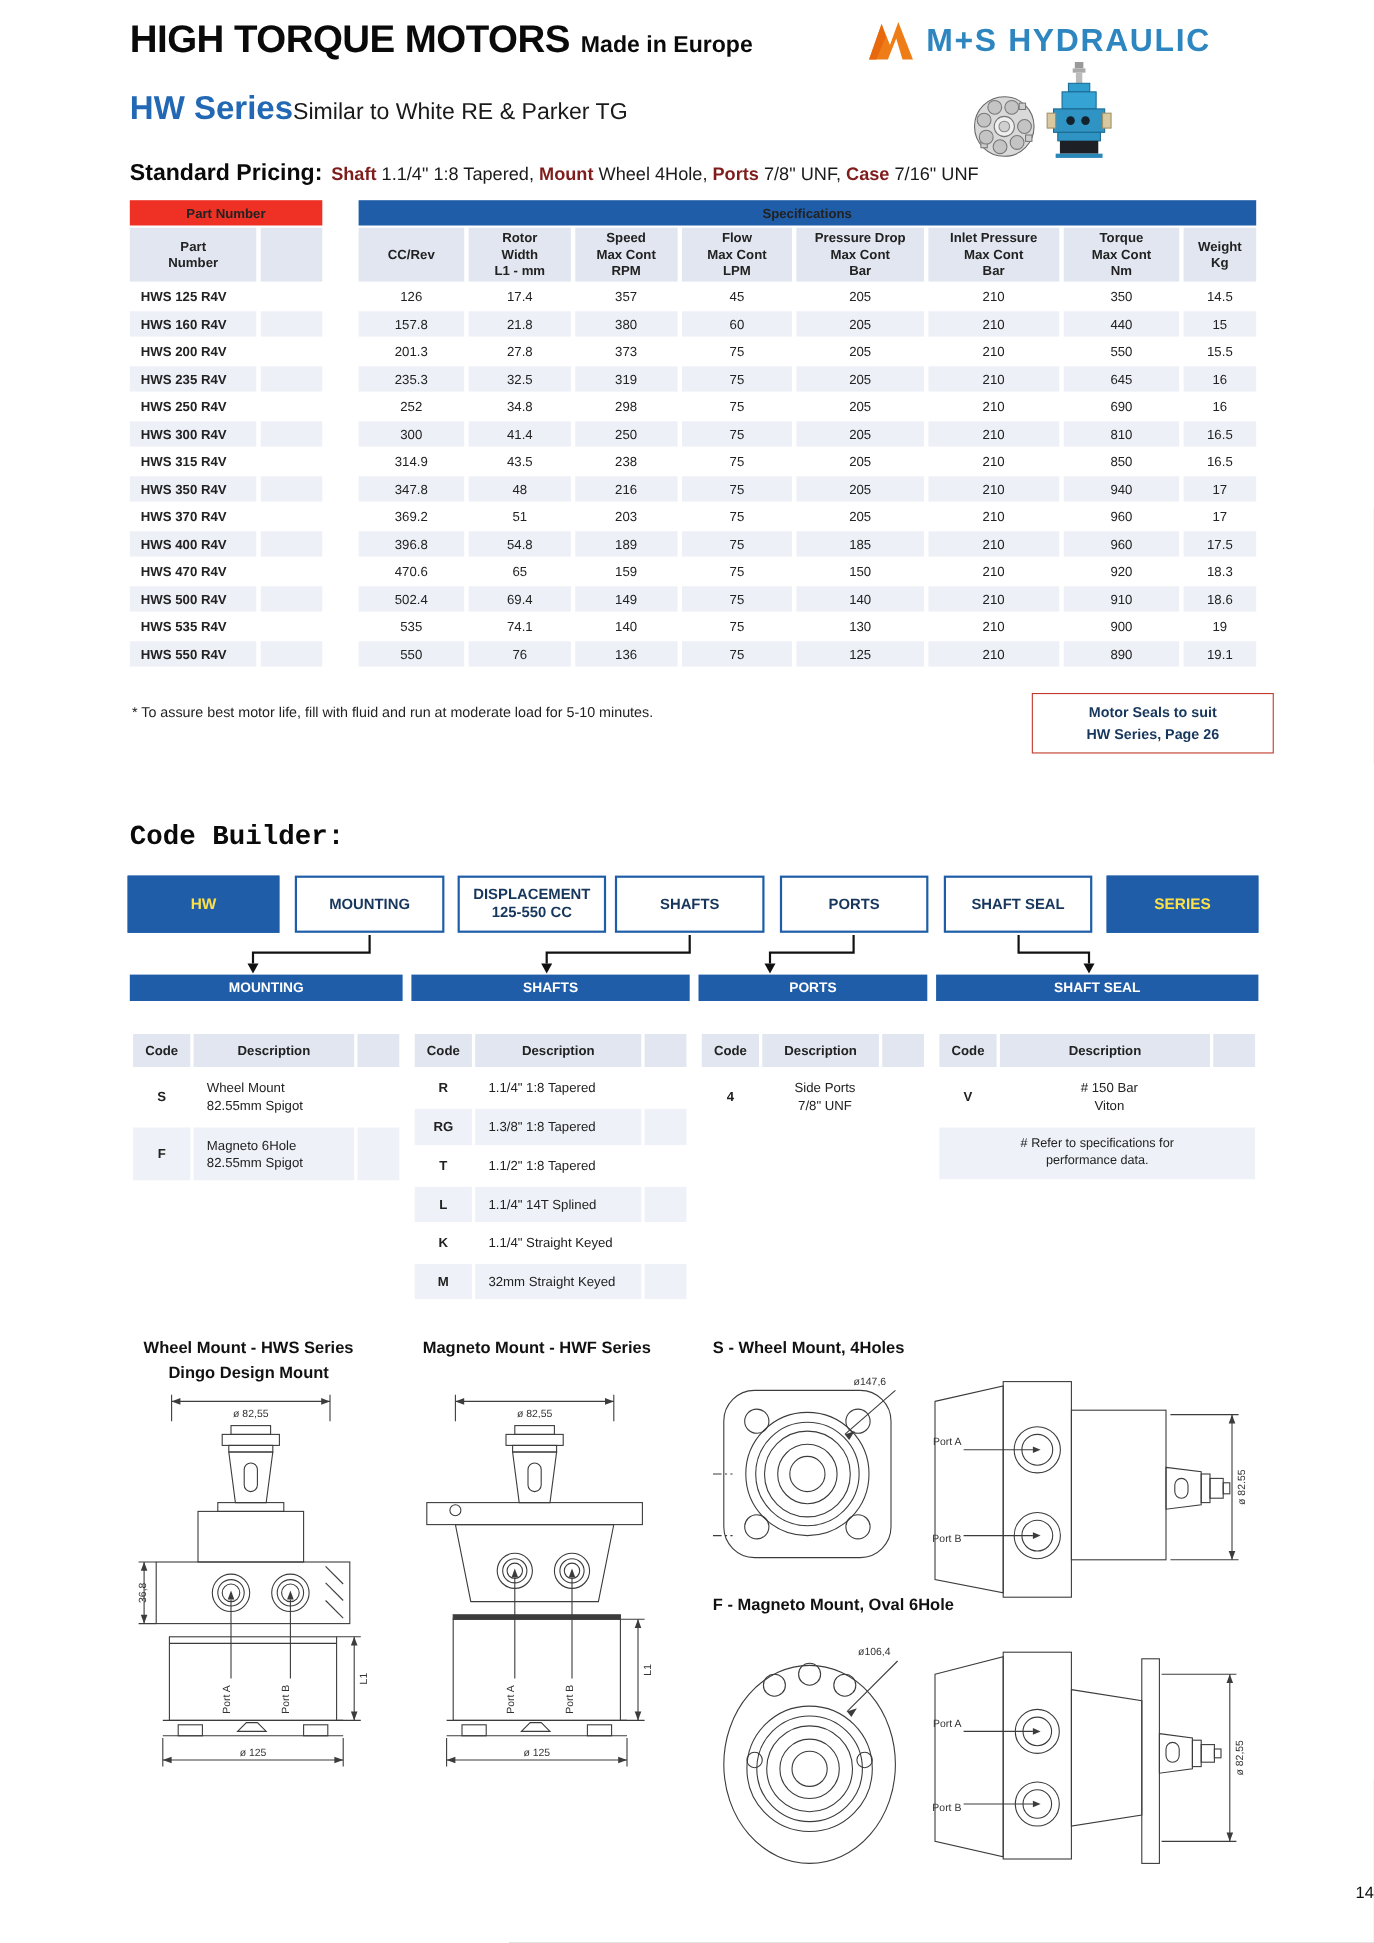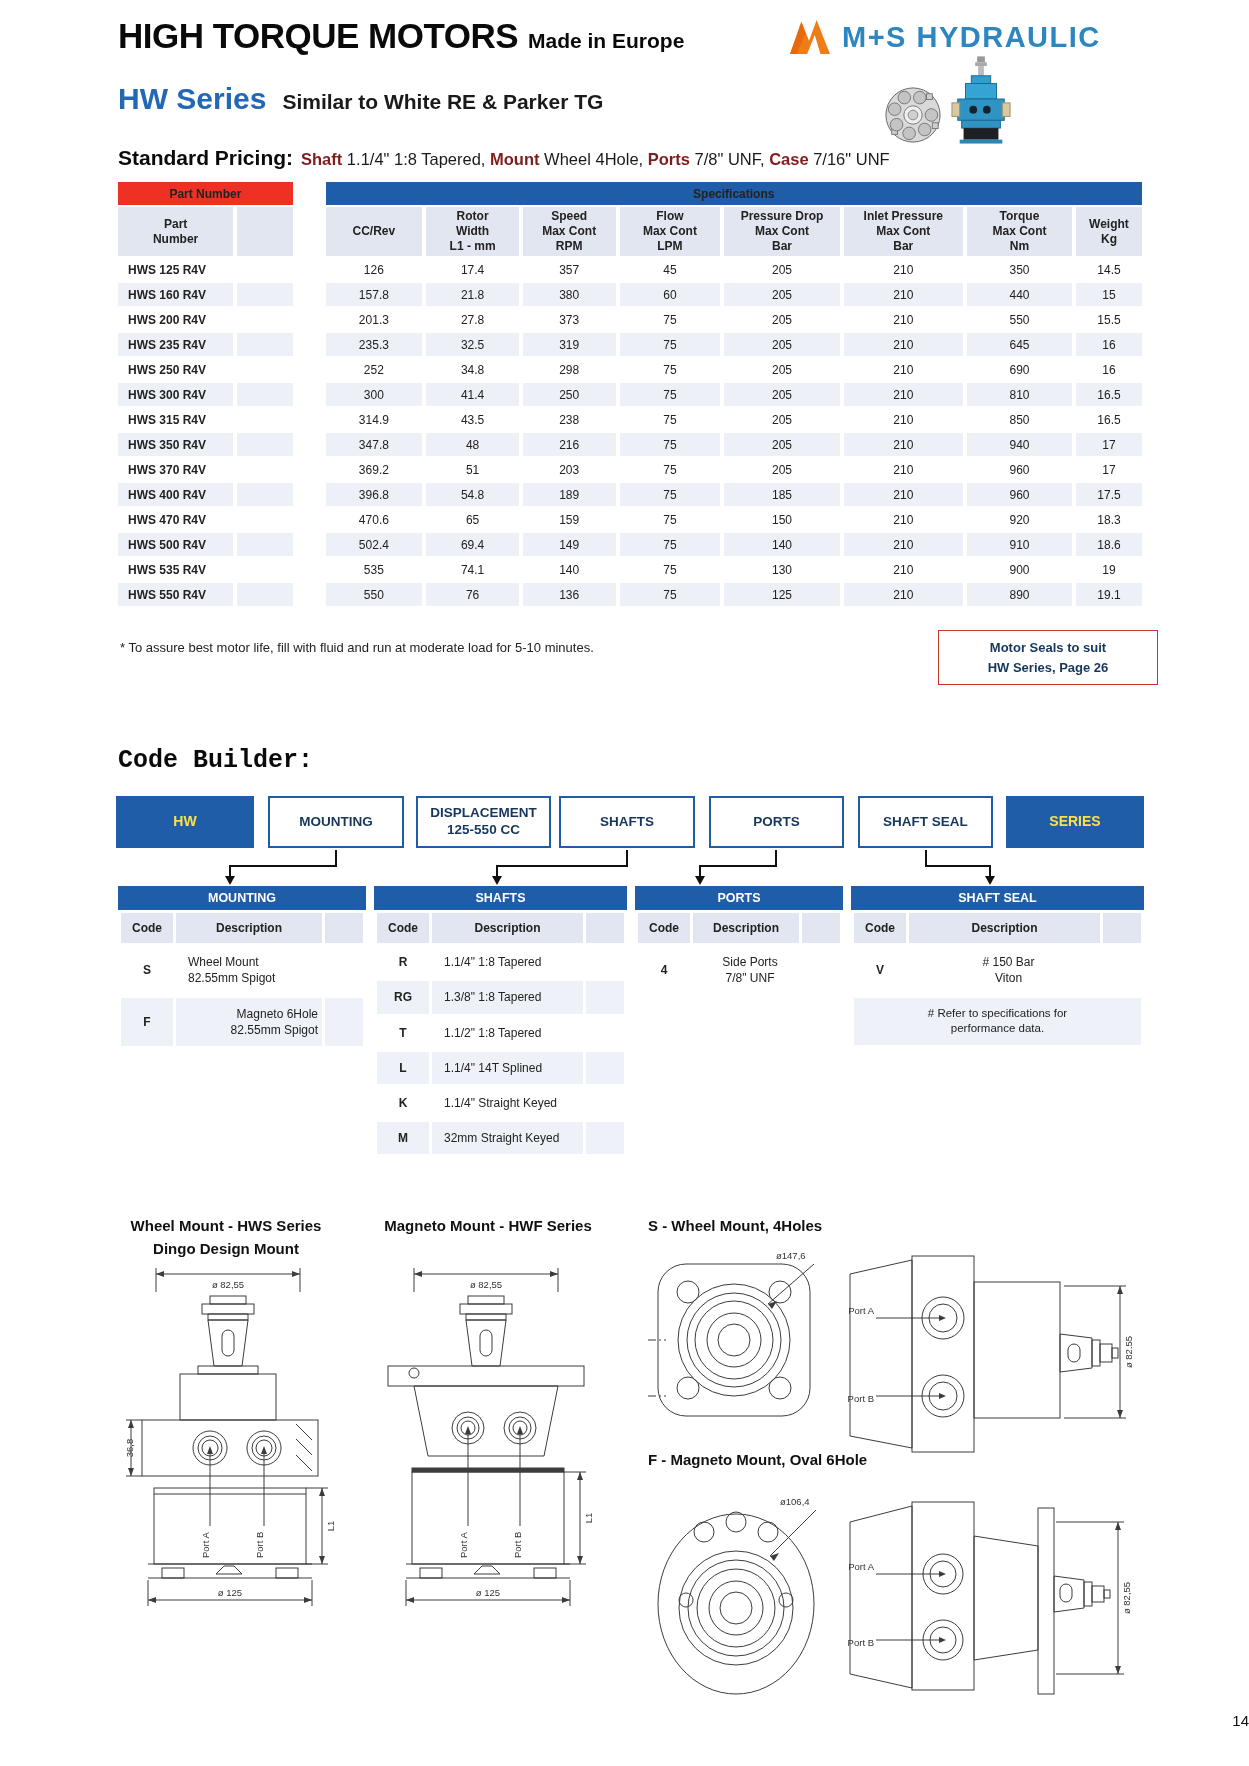--- a/index.html
+++ b/index.html
@@ -5,21 +5,21 @@
   * { margin:0; padding:0; box-sizing:border-box; }
   body { background:#888; font-family:"Liberation Sans", sans-serif; }
   .page { position:relative; width:1249px; height:1766px; background:#fff; margin:0 auto; overflow:hidden; color:#222; }
 
   
   .title-row { position:absolute; left:118px; top:16px; white-space:nowrap; }
   .title-main { font-size:35px; font-weight:800; color:#0a0a0a; letter-spacing:-0.5px; }
   .title-made { font-size:21px; font-weight:700; color:#0a0a0a; margin-left:10px; }
   .series-row { position:absolute; left:118px; top:82px; white-space:nowrap; }
   .series { font-size:30px; font-weight:800; color:#2268b4; }
-  .series-note { font-size:21px; font-weight:700; color:#1a1a1a; margin-left:16px; }
+  .series-note { font-size:21px; font-weight:400; color:#1a1a1a; }
   .brand { position:absolute; left:788px; top:18px; display:flex; align-items:center; gap:10px; }
   .brand-text { font-size:29px; font-weight:800; color:#2e86c0; letter-spacing:1.5px; white-space:nowrap; }
   .prod-images { position:absolute; left:884px; top:54px; display:flex; align-items:flex-end; gap:8px; }
 
   
   .pricing { position:absolute; left:118px; top:146px; white-space:nowrap; }
   .pricing-label { font-size:21px; font-weight:800; color:#0a0a0a; margin-right:8px; }
   .pricing-seg { font-size:16.5px; color:#1a1a1a; }
   .pricing-seg.kw { color:#7f1d1d; font-weight:700;text-align:right; }
 
@@ -44,21 +44,21 @@
   .flow { position:absolute; left:0; top:796px; width:1249px; height:54px; }
   .fbox { position:absolute; top:0; height:52px; border:2px solid #1f5da8; background:#fff; color:#16365c;
           font-weight:700; font-size:13.5px; display:flex; flex-direction:column; align-items:center; justify-content:center; line-height:1.25; }
   .fbox.filled { background:#1f5da8; border-color:#1f5da8; color:#fde047; font-size:14px; }
   svg.arrows { position:absolute; left:0; top:850px; }
   svg.arrows polyline { fill:none; stroke:#111; stroke-width:2; }
   svg.arrows polygon { fill:#111; }
 
   .ctable { position:absolute; top:886px; }
   .ctable .bar { background:#1f5da8; color:#fff; font-weight:700; font-size:12.5px; text-align:center; padding:5px 0; }
-  .ctable table { width:100%; border-collapse:separate; border-spacing:3px; table-layout:fixed; }
+  .ctable table { width:100%; border-collapse:separate; border-spacing:3px; table-layout:fixed;margin-top:27px; }
   .ctable td { font-size:12px; color:#222; padding:8px 4px; vertical-align:middle; }
   .ctable tr.chead td { background:#e2e6f0; font-weight:700; text-align:center; padding:7px 0; }
   .ctable td.ccode { width:52px; text-align:center; }
   .ctable td.ctail { width:38px; }
   .ctable td.cdesc { white-space:pre-line; line-height:1.35; padding-left:12px; }
   .ctable td.cbold { font-weight:700; }
   .ctable tr.stripe td { background:#eef1f7; }
   .ctable td.cnote { font-size:11.5px; text-align:center; white-space:pre-line; line-height:1.35; }
 
   
@@ -411,21 +411,21 @@
             <td class="ctail"></td>
           </tr>
           <tr>
             <td class="ccode cbold">S</td>
             <td class="cdesc" style="text-align: left;">Wheel Mount
 82.55mm Spigot</td>
             <td class="ctail"></td>
           </tr>
           <tr class="stripe">
             <td class="ccode cbold">F</td>
-            <td class="cdesc" style="text-align: right;">Magneto 6Hole
+            <td class="cdesc" style="text-align: left;">Magneto 6Hole
 82.55mm Spigot</td>
             <td class="ctail"></td>
           </tr>
         </tbody>
       </table>
   </div>
   <div class="ctable" style="left:374px;width:253px">
     <div class="bar">SHAFTS</div>
     <table>
         <tbody>

